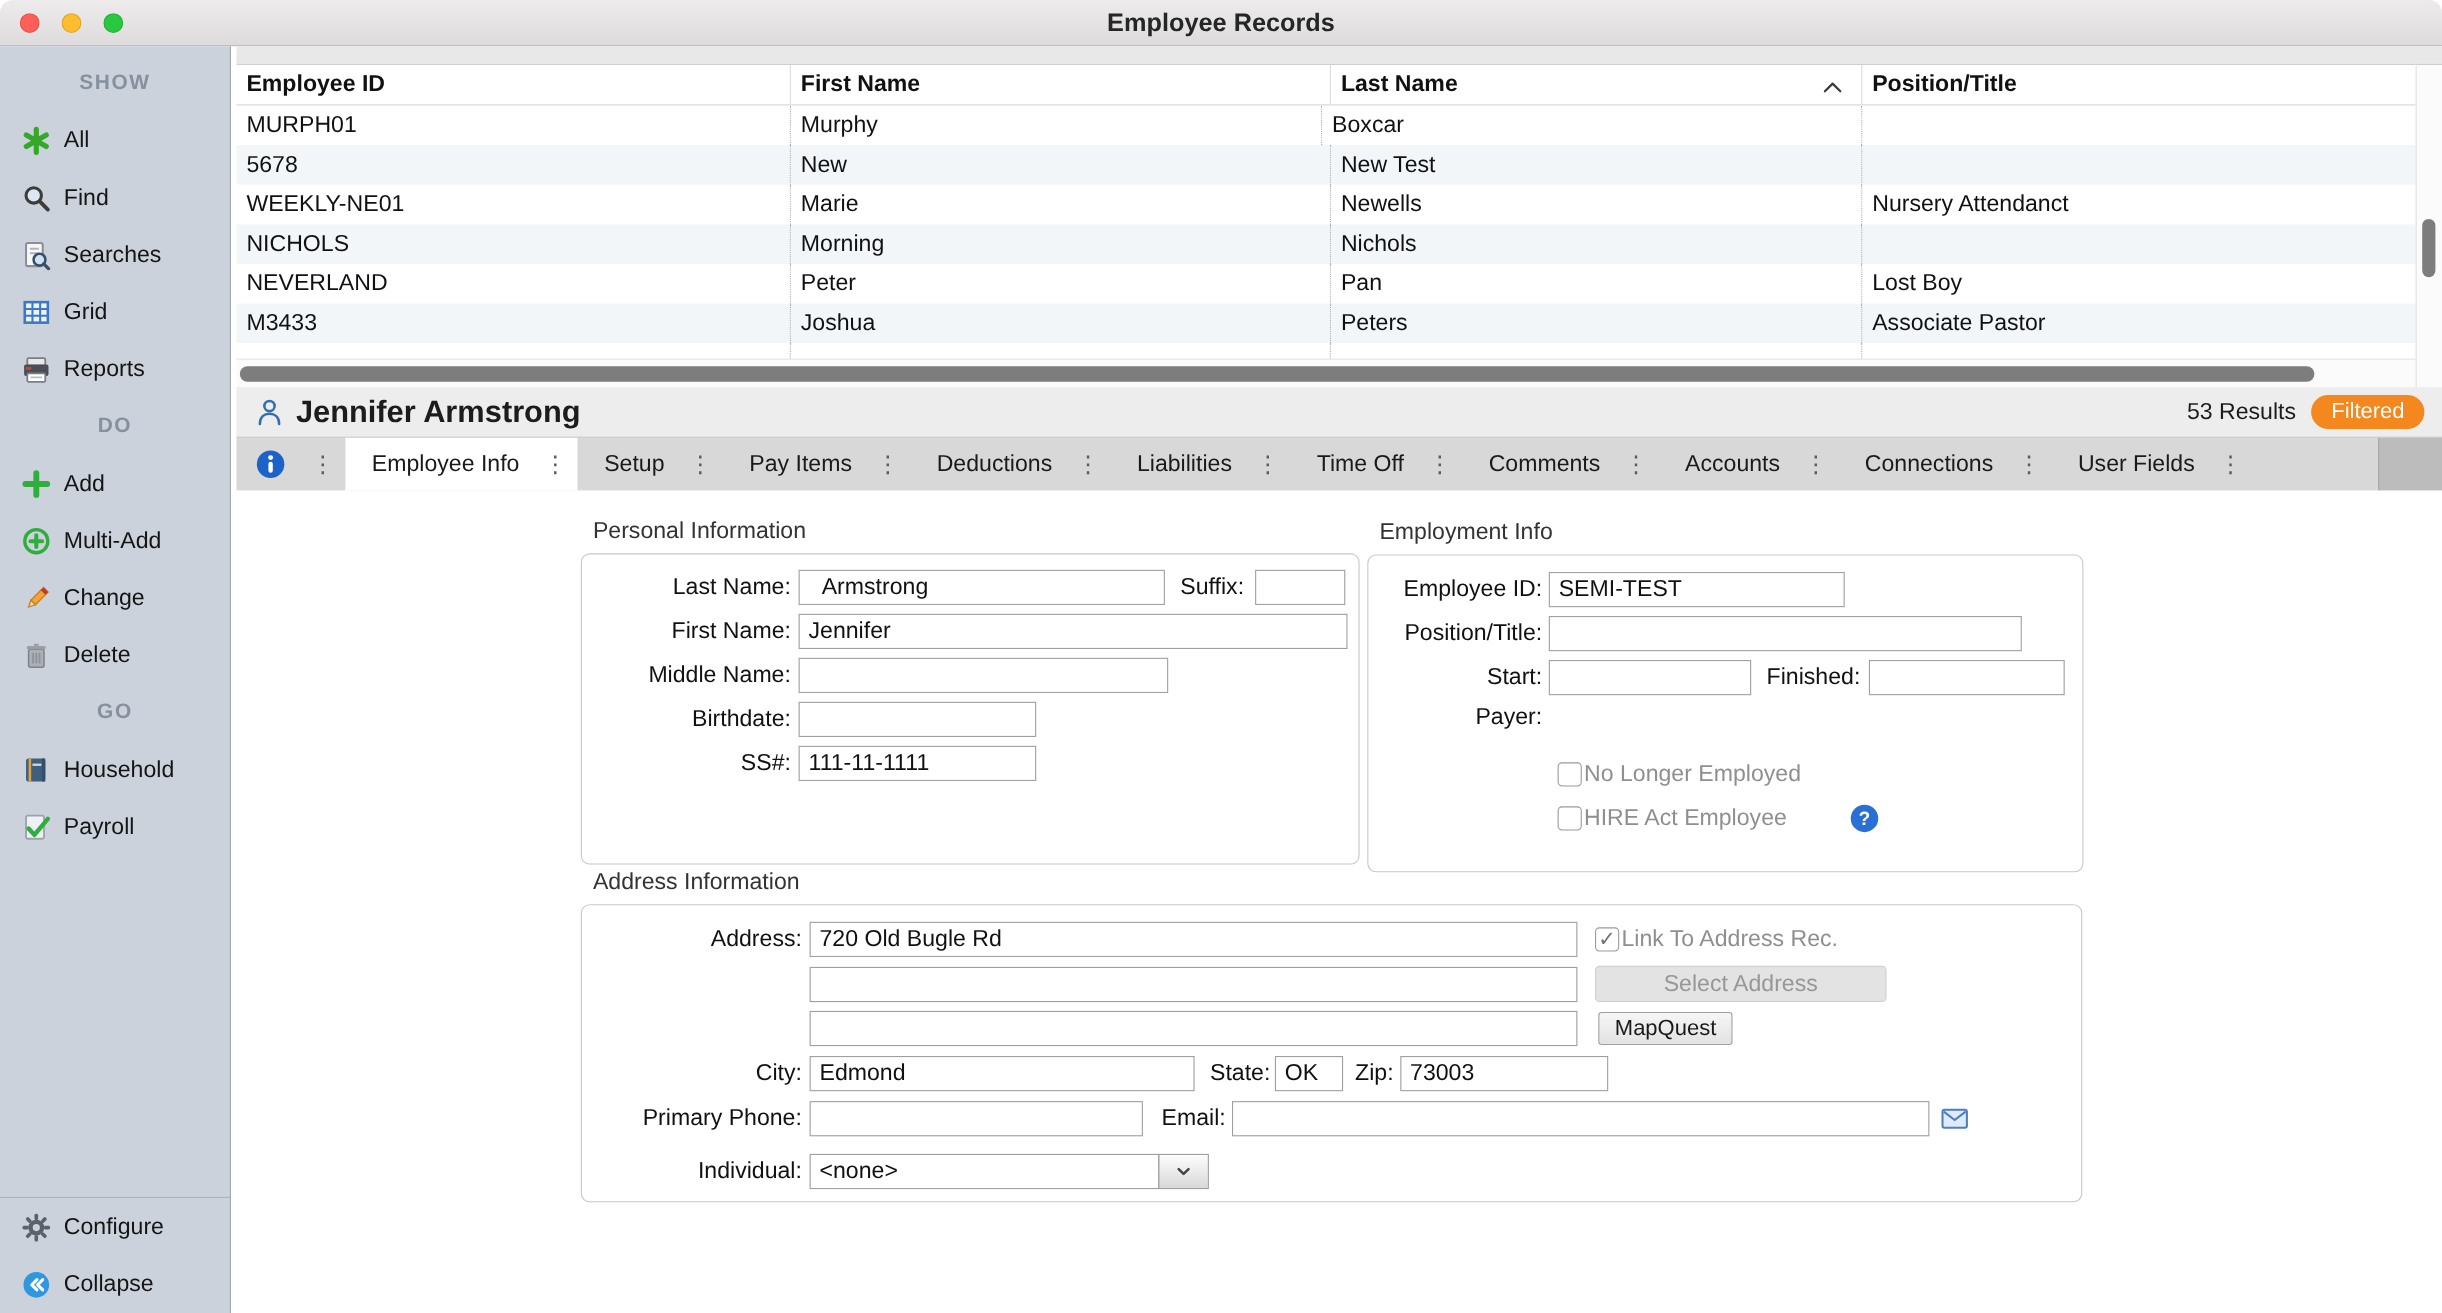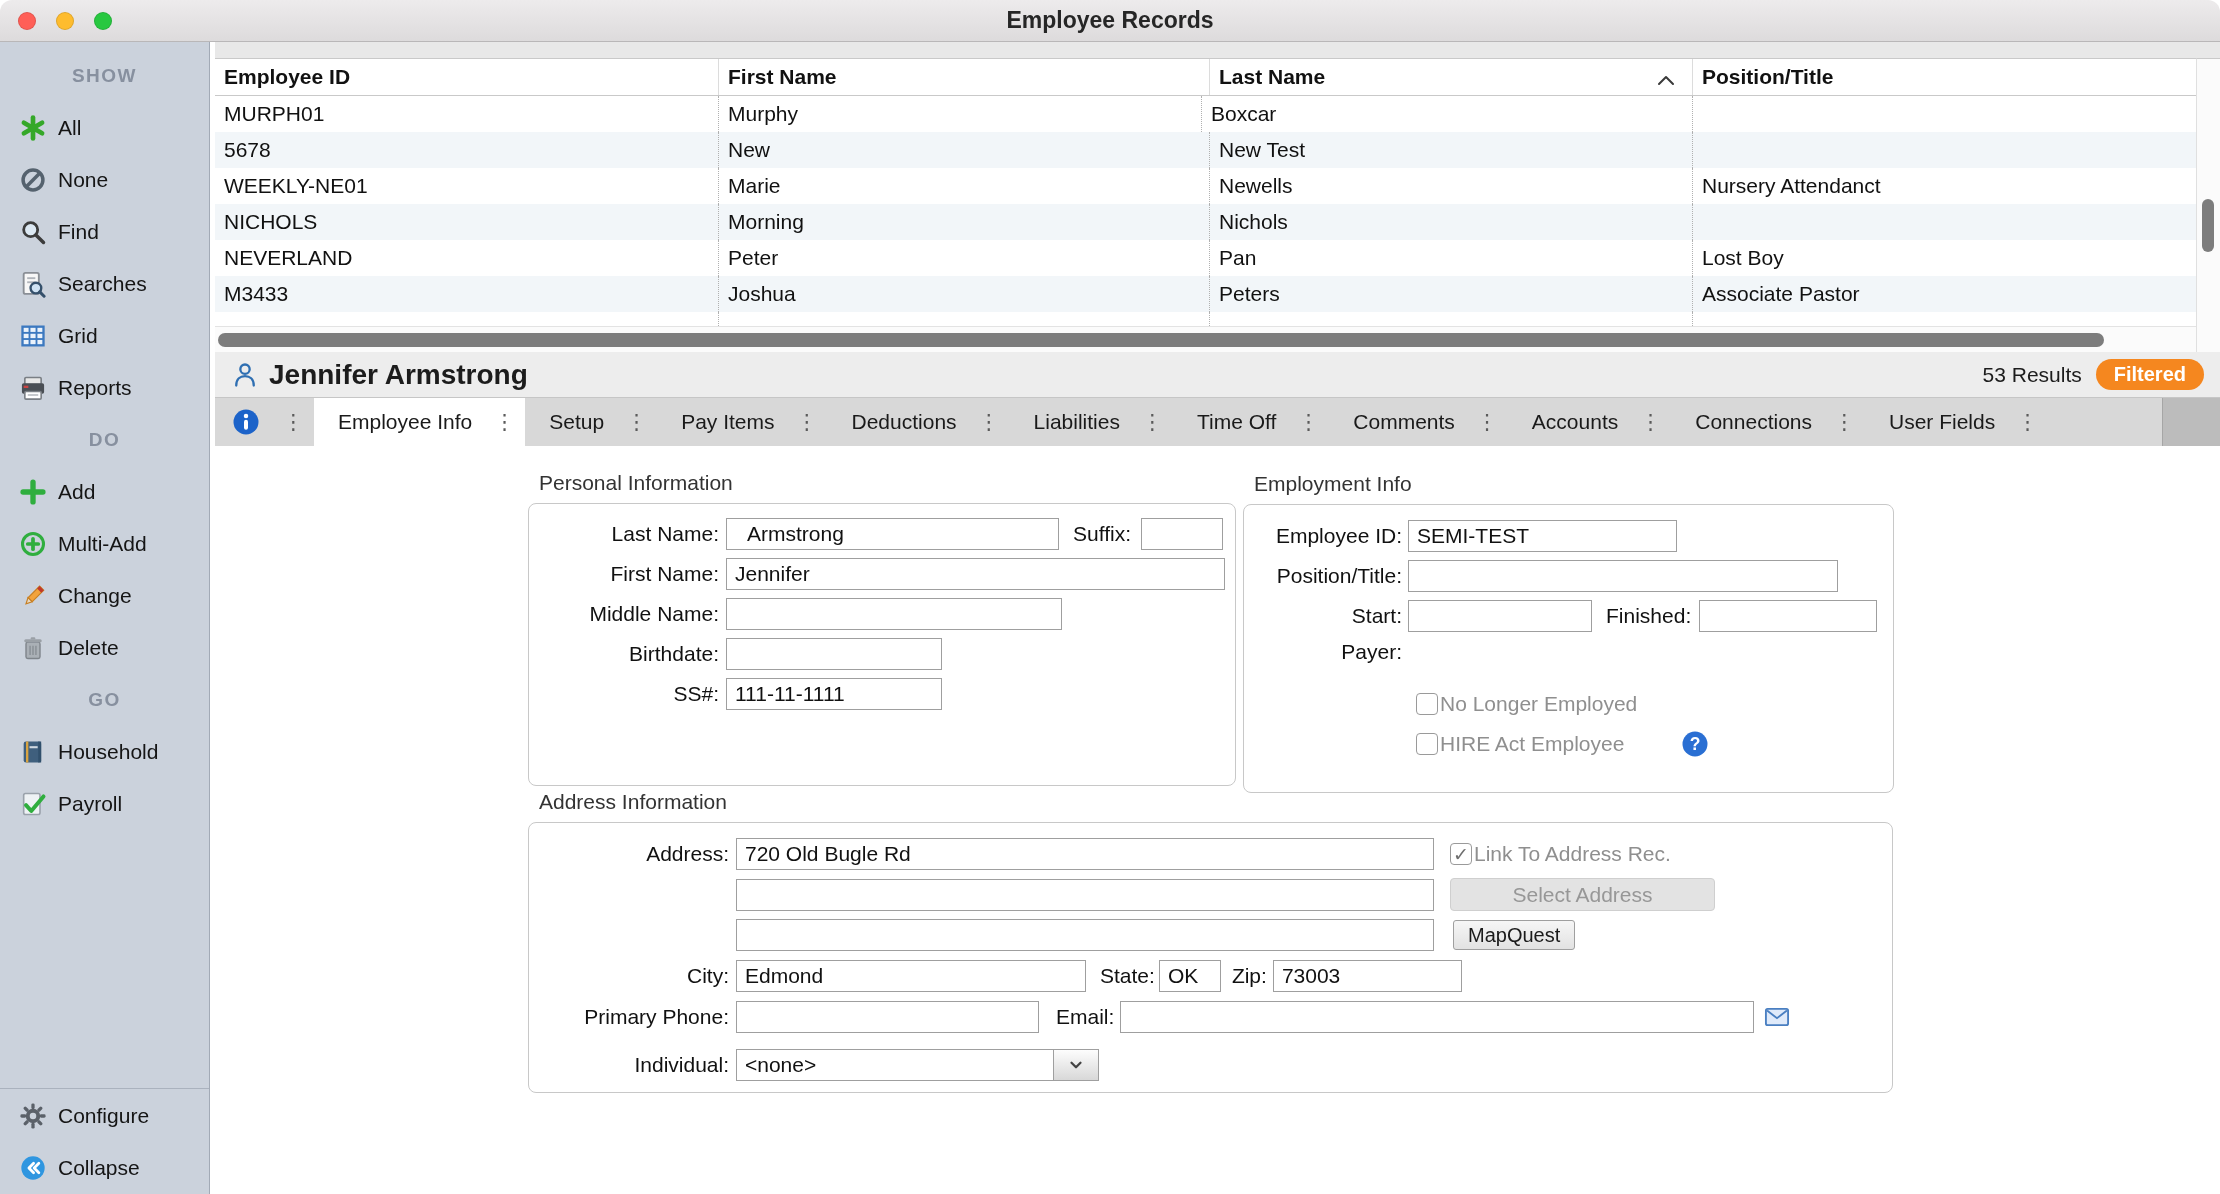--- a/index.html
+++ b/index.html
@@ -44,21 +44,21 @@
   #hscroll{position:relative;height:26px;background:#fbfbfb;border-top:1px solid #e3e3e3}
   #hthumb{position:absolute;left:3px;top:6px;width:1886px;height:14px;border-radius:7px;background:#7d7d7d}
   #vscroll{position:absolute;top:16px;right:0;width:24px;height:294px;background:#fbfbfb;border-left:1px solid #e0e0e0;border-top:1px solid #c9c9c9}
   #vthumb{position:absolute;left:5px;top:140px;width:12px;height:53px;border-radius:6px;background:#7d7d7d}
 
   
   #recordbar{position:absolute;top:310px;left:0;right:0;height:46px;background:#ededed;border-bottom:1px solid #c6c6c6;display:flex;align-items:center;padding:0 16px}
   #personicon{width:28px;height:28px;margin-right:10px}
   #recname{font-size:28px;font-weight:bold;color:#1c1c1c}
   #results{margin-left:auto;font-size:21px;color:#1c1c1c}
-  #filterbadge{background:var(--accent_orange,#F5871F);color:#fff;font-weight:bold;font-size:20px;padding:4px 18px;border-radius:16px;margin-left:14px}
+  #filterbadge{background:var(--accent_orange,#F5871F);color:#fff;font-weight:normal;font-size:20px;padding:4px 18px;border-radius:16px;margin-left:14px}
 
   
   #tabbar{position:absolute;top:356px;left:0;right:0;height:48px;background:#d8d8d8;display:flex;align-items:stretch}
   .tab{display:flex;align-items:center;padding-left:24px}
   .tab.sel{background:#fff}
   .tlabel{font-size:21px;color:#1a1a1a}
   .thandle{margin:0 10px 0 22px;color:#5a5a5a;font-size:21px}
   .info-tab{padding-left:16px}
   .iicon{width:30px;height:30px;display:flex}
   .iicon svg{width:30px;height:30px}
@@ -112,29 +112,20 @@
       <span class="sicon">
           <svg viewBox="0 0 24 24">
             <g stroke="#35a829" stroke-width="4" stroke-linecap="round">
               <line x1="12" y1="3" x2="12" y2="21"></line>
               <line x1="4.2" y1="7.5" x2="19.8" y2="16.5"></line>
               <line x1="19.8" y1="7.5" x2="4.2" y2="16.5"></line>
             </g>
           </svg>
         </span>
       <span class="slabel">All</span>
-    </div>
-    <div class="side-item">
-      <span class="sicon">
-          <svg viewBox="0 0 24 24">
-            <circle cx="12" cy="12" r="8.5" fill="none" stroke="#55626e" stroke-width="3"></circle>
-            <line x1="6.5" y1="17.5" x2="17.5" y2="6.5" stroke="#55626e" stroke-width="3"></line>
-          </svg>
-        </span>
-      <span class="slabel">None</span>
     </div>
     <div class="side-item">
       <span class="sicon">
           <svg viewBox="0 0 24 24">
             <circle cx="10" cy="10" r="6" fill="#dce8f2" stroke="#3c3c3c" stroke-width="2.4"></circle>
             <line x1="14.5" y1="14.5" x2="21" y2="21" stroke="#3c3c3c" stroke-width="3" stroke-linecap="round"></line>
           </svg>
         </span>
       <span class="slabel">Find</span>
     </div>

